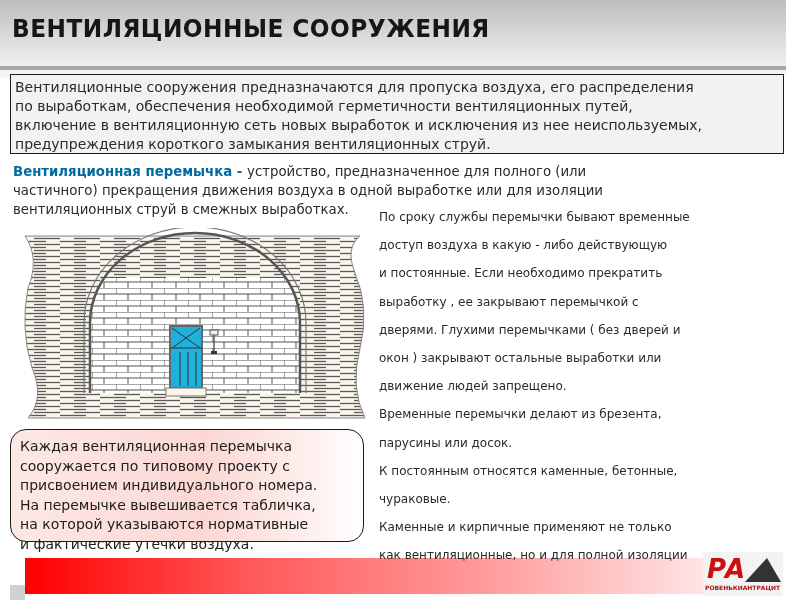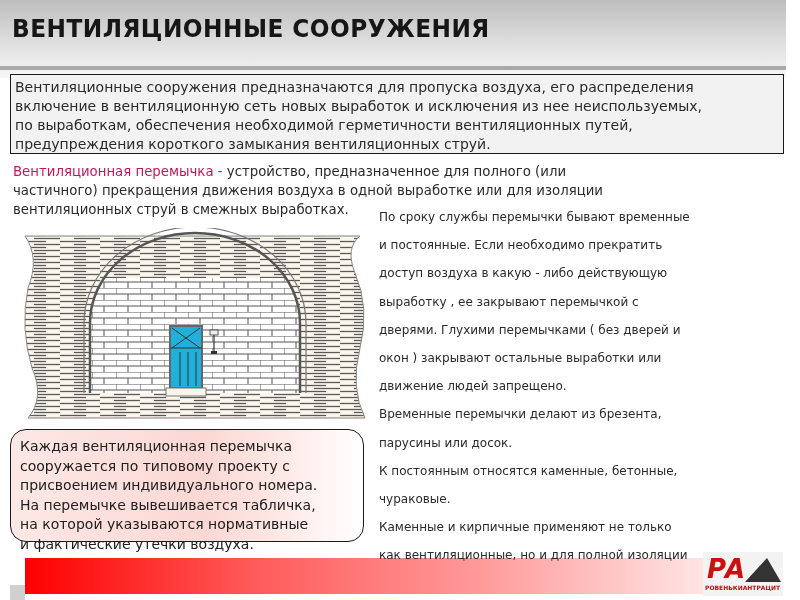--- a/index.html
+++ b/index.html
@@ -26,21 +26,21 @@
     .intro-box {
       position: absolute; left: 10px; top: 74px; width: 774px; height: 80px;
       border: 1px solid #1a1a1a; background: #f2f2f2; box-sizing: border-box;
       padding: 3px 4px;
       font-size: 14px; line-height: 19px; color: #2a2a2a;
     }
     .definition {
       position: absolute; left: 13px; top: 162px; width: 700px;
       font-size: 13.3px; line-height: 19px; color: #2a2a2a;
     }
-    .definition .term { color: #be185d; font-weight: normal; }
+    .definition .term { color: #0369a1; font-weight: bold; }
     .illustration {
       position: absolute; left: 20px; top: 228px; width: 350px; height: 195px;
     }
     .right-text {
       position: absolute; left: 379px; top: 203px; width: 420px;
       font-size: 12px; line-height: 28.2px; color: #2a2a2a;
       white-space: nowrap; z-index: 3;
     }
     .note-box {
       position: absolute; left: 10px; top: 429px; width: 354px; height: 113px;
@@ -84,22 +84,22 @@
 </head>
 <body>
 
 <div class="header">
   <div class="title">ВЕНТИЛЯЦИОННЫЕ СООРУЖЕНИЯ</div>
 </div>
 <div class="header-bar"></div>
 
 <div class="intro-box">
   <div>Вентиляционные сооружения предназначаются для пропуска воздуха, его распределения</div>
+  <div>по выработкам, обеспечения необходимой герметичности  вентиляционных путей,</div>
   <div>включение в вентиляционную сеть новых выработок и исключения из нее неиспользуемых,</div>
-  <div>по выработкам, обеспечения необходимой герметичности  вентиляционных путей,</div>
   <div>предупреждения короткого замыкания вентиляционных струй.</div>
 </div>
 
 <div class="definition">
   <div><span class="term">Вентиляционная перемычка - </span><span>устройство, предназначенное для полного (или</span></div>
   <div>частичного) прекращения движения воздуха в одной выработке или для изоляции</div>
   <div>вентиляционных струй в смежных выработках.</div>
 </div>
 
 <svg class="illustration" viewBox="0 0 350 195" xmlns="http://www.w3.org/2000/svg">
@@ -132,22 +132,22 @@
   <line x1="168" y1="124" x2="168" y2="158" stroke="#333" stroke-width="1"></line>
   <line x1="176" y1="124" x2="176" y2="158" stroke="#333" stroke-width="1"></line>
   <rect x="146" y="160" width="40" height="8" fill="#fbf6ec" stroke="#777" stroke-width="1"></rect>
   <rect x="190" y="102" width="8" height="5" fill="#eee" stroke="#555" stroke-width="1"></rect>
   <line x1="194" y1="107" x2="194" y2="123" stroke="#333" stroke-width="1.2"></line>
   <rect x="191" y="123" width="6" height="3" fill="#333"></rect>
 </svg>
 
 <div class="right-text">
   <div>По сроку службы перемычки бывают временные</div>
+  <div>доступ воздуха в какую - либо действующую</div>
   <div>и постоянные.  Если необходимо прекратить</div>
-  <div>доступ воздуха в какую - либо действующую</div>
   <div>выработку , ее закрывают перемычкой с</div>
   <div>дверями. Глухими перемычками ( без дверей и</div>
   <div>окон ) закрывают остальные выработки или</div>
   <div>движение людей запрещено.</div>
   <div>Временные перемычки делают из брезента,</div>
   <div>парусины или досок.</div>
   <div>К постоянным относятся  каменные, бетонные,</div>
   <div>чураковые.</div>
   <div>Каменные и кирпичные  применяют не только</div>
   <div>как вентиляционные, но и для полной изоляции</div>

